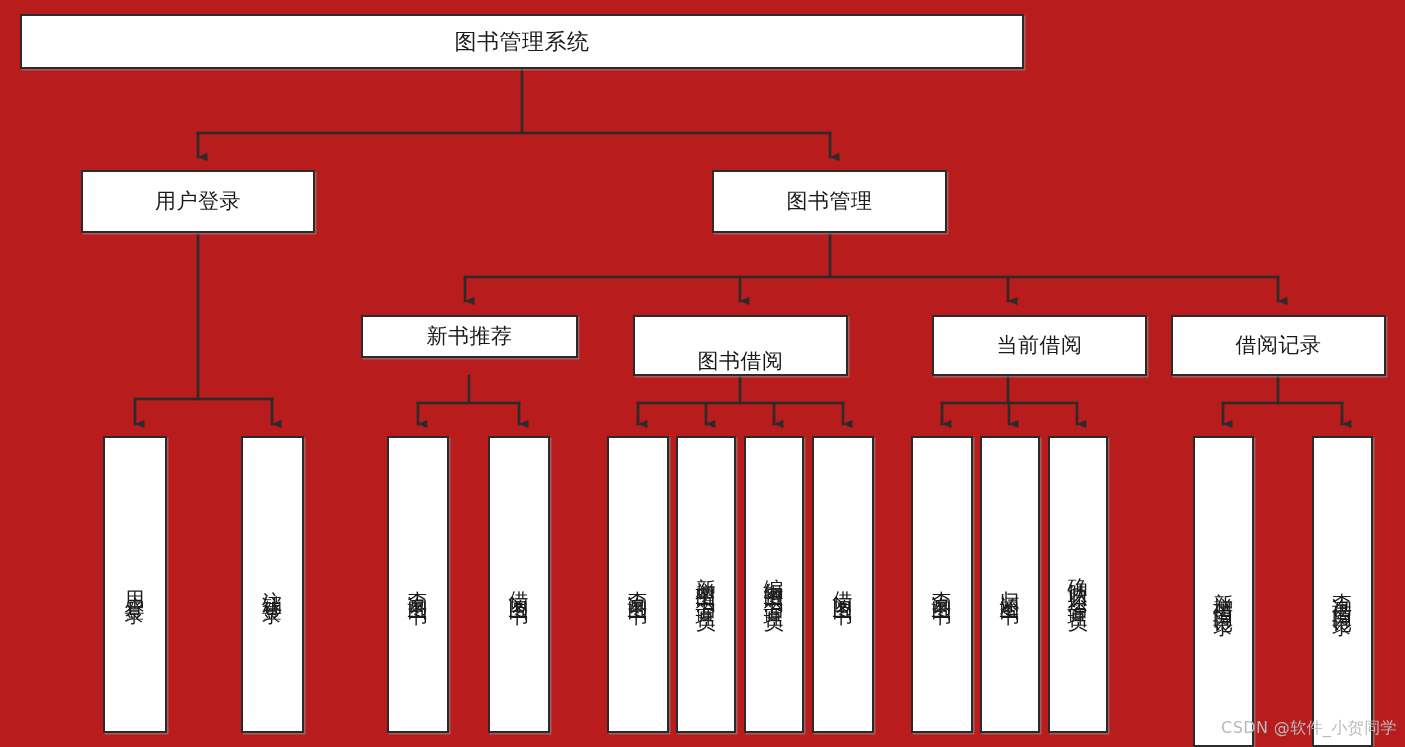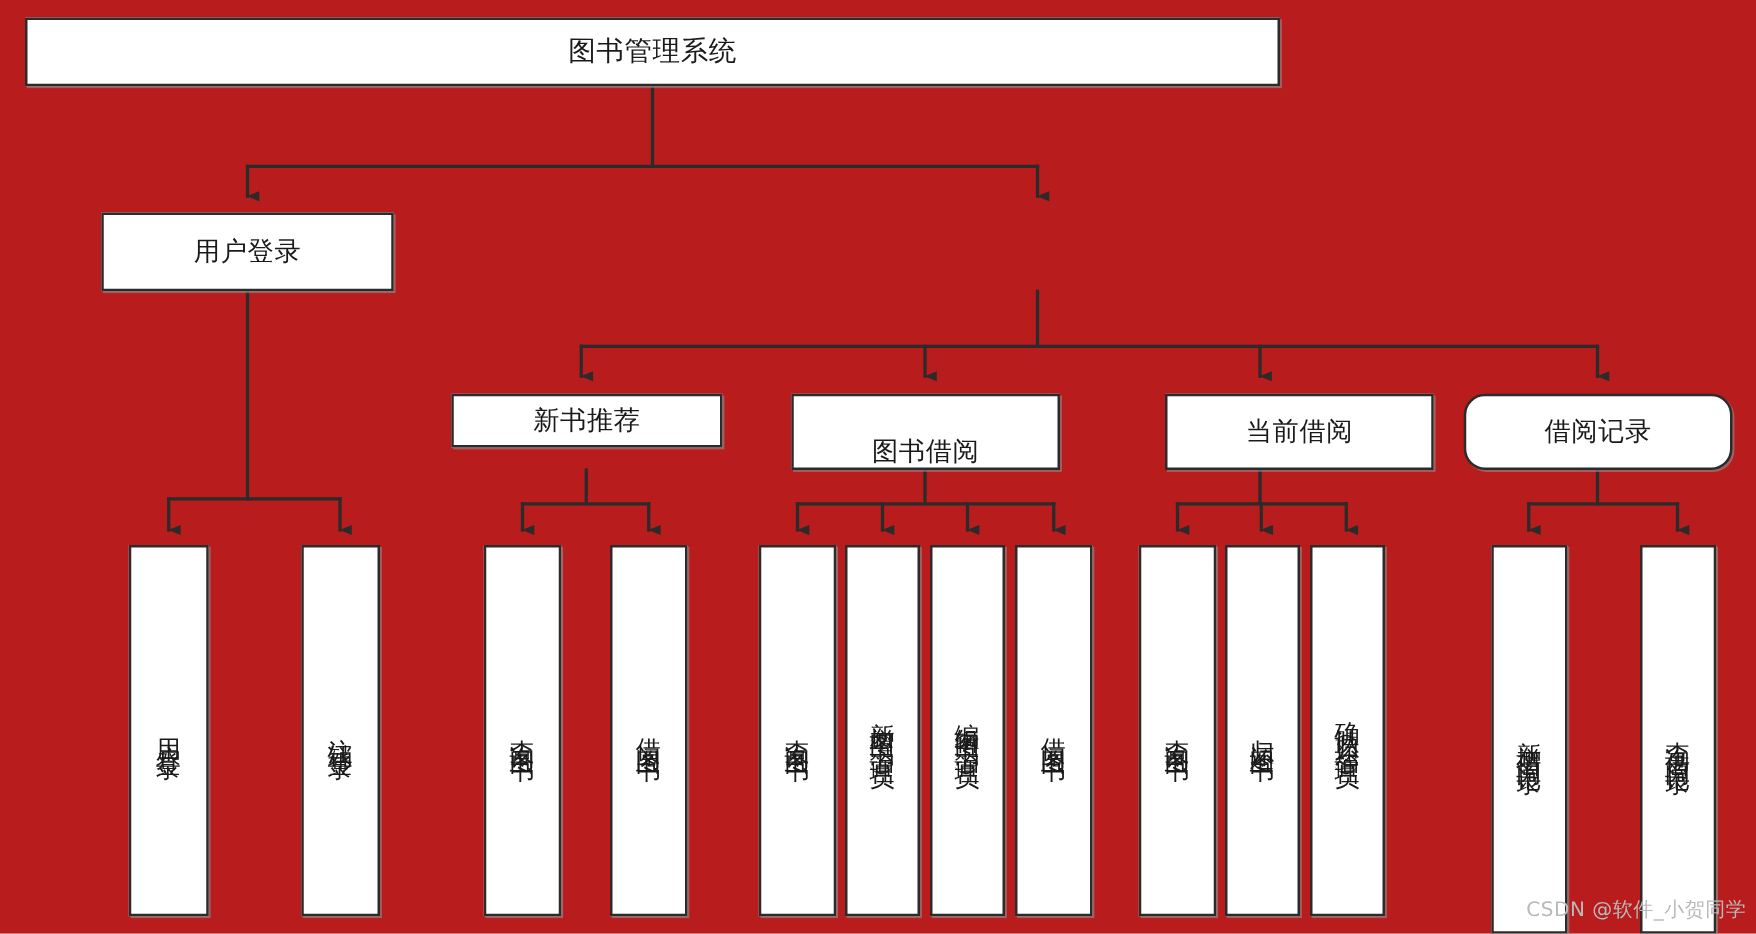--- a/index.html
+++ b/index.html
@@ -123,31 +123,34 @@
     </g>
   </svg>
 
   <div class="node root" style="left:20px; top:14px; width:1004px; height:55px;">
     <span class="lbl">图书管理系统</span>
   </div>
 
   <div class="node" style="left:81px; top:170px; width:234px; height:63px;">
     <span class="lbl">用户登录</span>
   </div>
+  <div class="node" style="left:712px; top:170px; width:235px; height:63px;">
+    <span class="lbl">图书管理</span>
+  </div>
 
   <div class="node" style="left:361px; top:315px; width:217px; height:43px;">
     <span class="lbl">新书推荐</span>
   </div>
   <div class="node" style="left:633px; top:315px; width:215px; height:61px;align-items:flex-end;">
     <span class="lbl">图书借阅</span>
   </div>
   <div class="node" style="left:932px; top:315px; width:215px; height:61px;">
     <span class="lbl">当前借阅</span>
   </div>
-  <div class="node" style="left:1171px; top:315px; width:215px; height:61px;border-radius:17px;">
+  <div class="node" style="left:1171px; top:315px; width:215px; height:61px;">
     <span class="lbl">借阅记录</span>
   </div>
 
   <div class="node vert" style="left:103px; top:436px; width:64px; height:297px;">
     <span class="lbl">用户登录</span>
   </div>
   <div class="node vert" style="left:241px; top:436px; width:63px; height:297px;">
     <span class="lbl">注销登录</span>
   </div>
 

